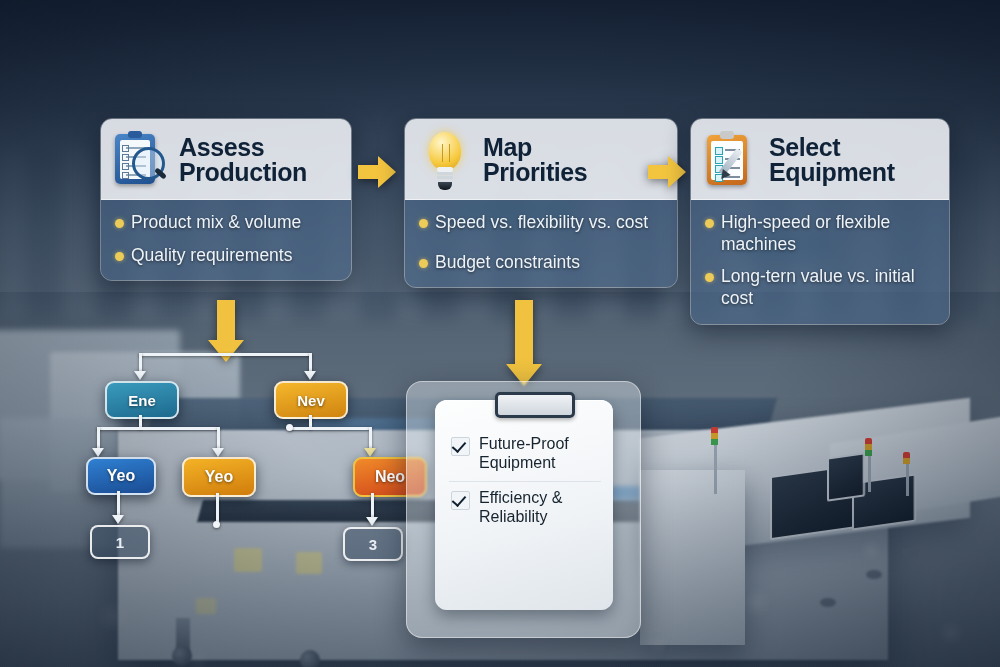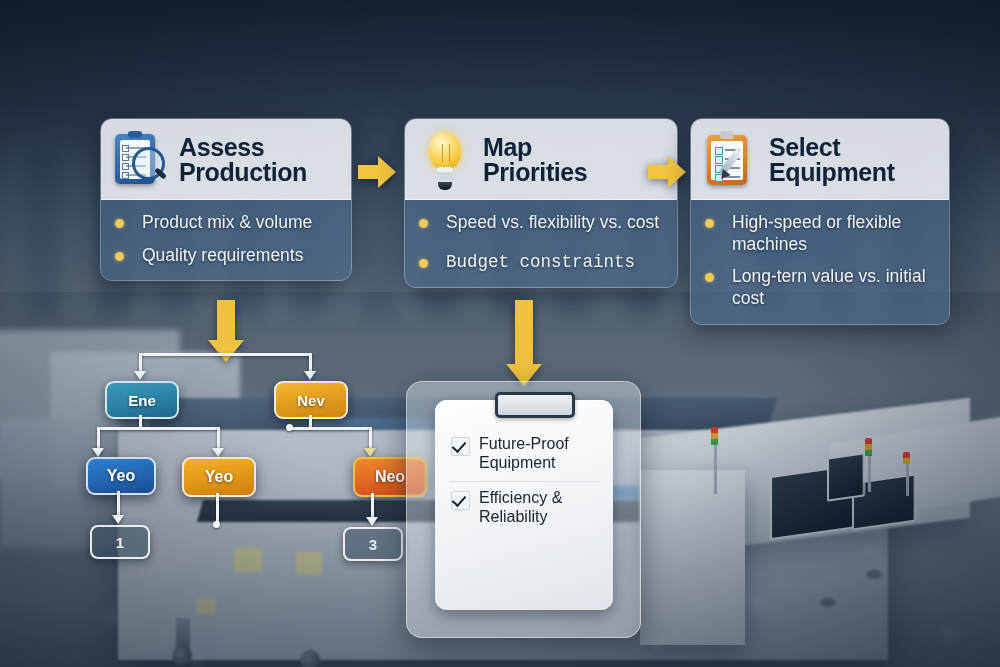--- a/index.html
+++ b/index.html
@@ -132,21 +132,21 @@
   }
   .card-head .ic{flex:0 0 auto;width:56px;height:58px;position:relative;}
   .card-title{
     color:#0f2237;font-size:25px;font-weight:bold;line-height:1.02;
     letter-spacing:-.4px;
   }
   .card-body{
     background:rgba(72,101,135,.62);
     padding:12px 14px 14px 14px;
   }
-  .bullet{display:flex;gap:18px;align-items:flex-start;margin-bottom:11px;}
+  .bullet{display:flex;gap:7px;align-items:flex-start;margin-bottom:11px;}
   .bullet:last-child{margin-bottom:0;}
   .dot{flex:0 0 auto;width:9px;height:9px;border-radius:50%;background:#eccb58;margin-top:7px;
        box-shadow:0 0 4px rgba(236,203,88,.6);}
   .btext{color:#eef3f8;font-size:17.5px;line-height:1.24;text-shadow:0 1px 3px rgba(0,0,0,.55);}
 
   
   .clip-blue{position:absolute;inset:0;}
   .clip-blue .board{position:absolute;left:2px;top:3px;width:40px;height:50px;border-radius:5px;
     background:linear-gradient(160deg,#4a86c8,#1f4f8f);box-shadow:0 2px 4px rgba(0,0,0,.35);}
   .clip-blue .paper{position:absolute;left:7px;top:9px;width:30px;height:39px;background:#f6f9fc;border-radius:2px;}
@@ -371,21 +371,21 @@
       <div class="card-title">
         <div>Map</div>
         <div>Priorities</div>
       </div>
     </div>
     <div class="card-body">
       <div class="bullet">
         <span class="dot"></span>
         <span class="btext" style="white-space:nowrap;">Speed vs. flexibility vs. cost</span>
       </div>
-      <div class="bullet" style="margin-top:18px;font-family:Liberation Mono, monospace;">
+      <div class="bullet" style="margin-top:18px;">
         <span class="dot"></span>
         <span class="btext">Budget constraints</span>
       </div>
     </div>
   </div>
 
   <div class="arrow-right arrow-glow" style="left:648px;top:156px;width:40px;height:32px;">
     <div class="shaft"></div>
       <div class="head"></div>
   </div>

